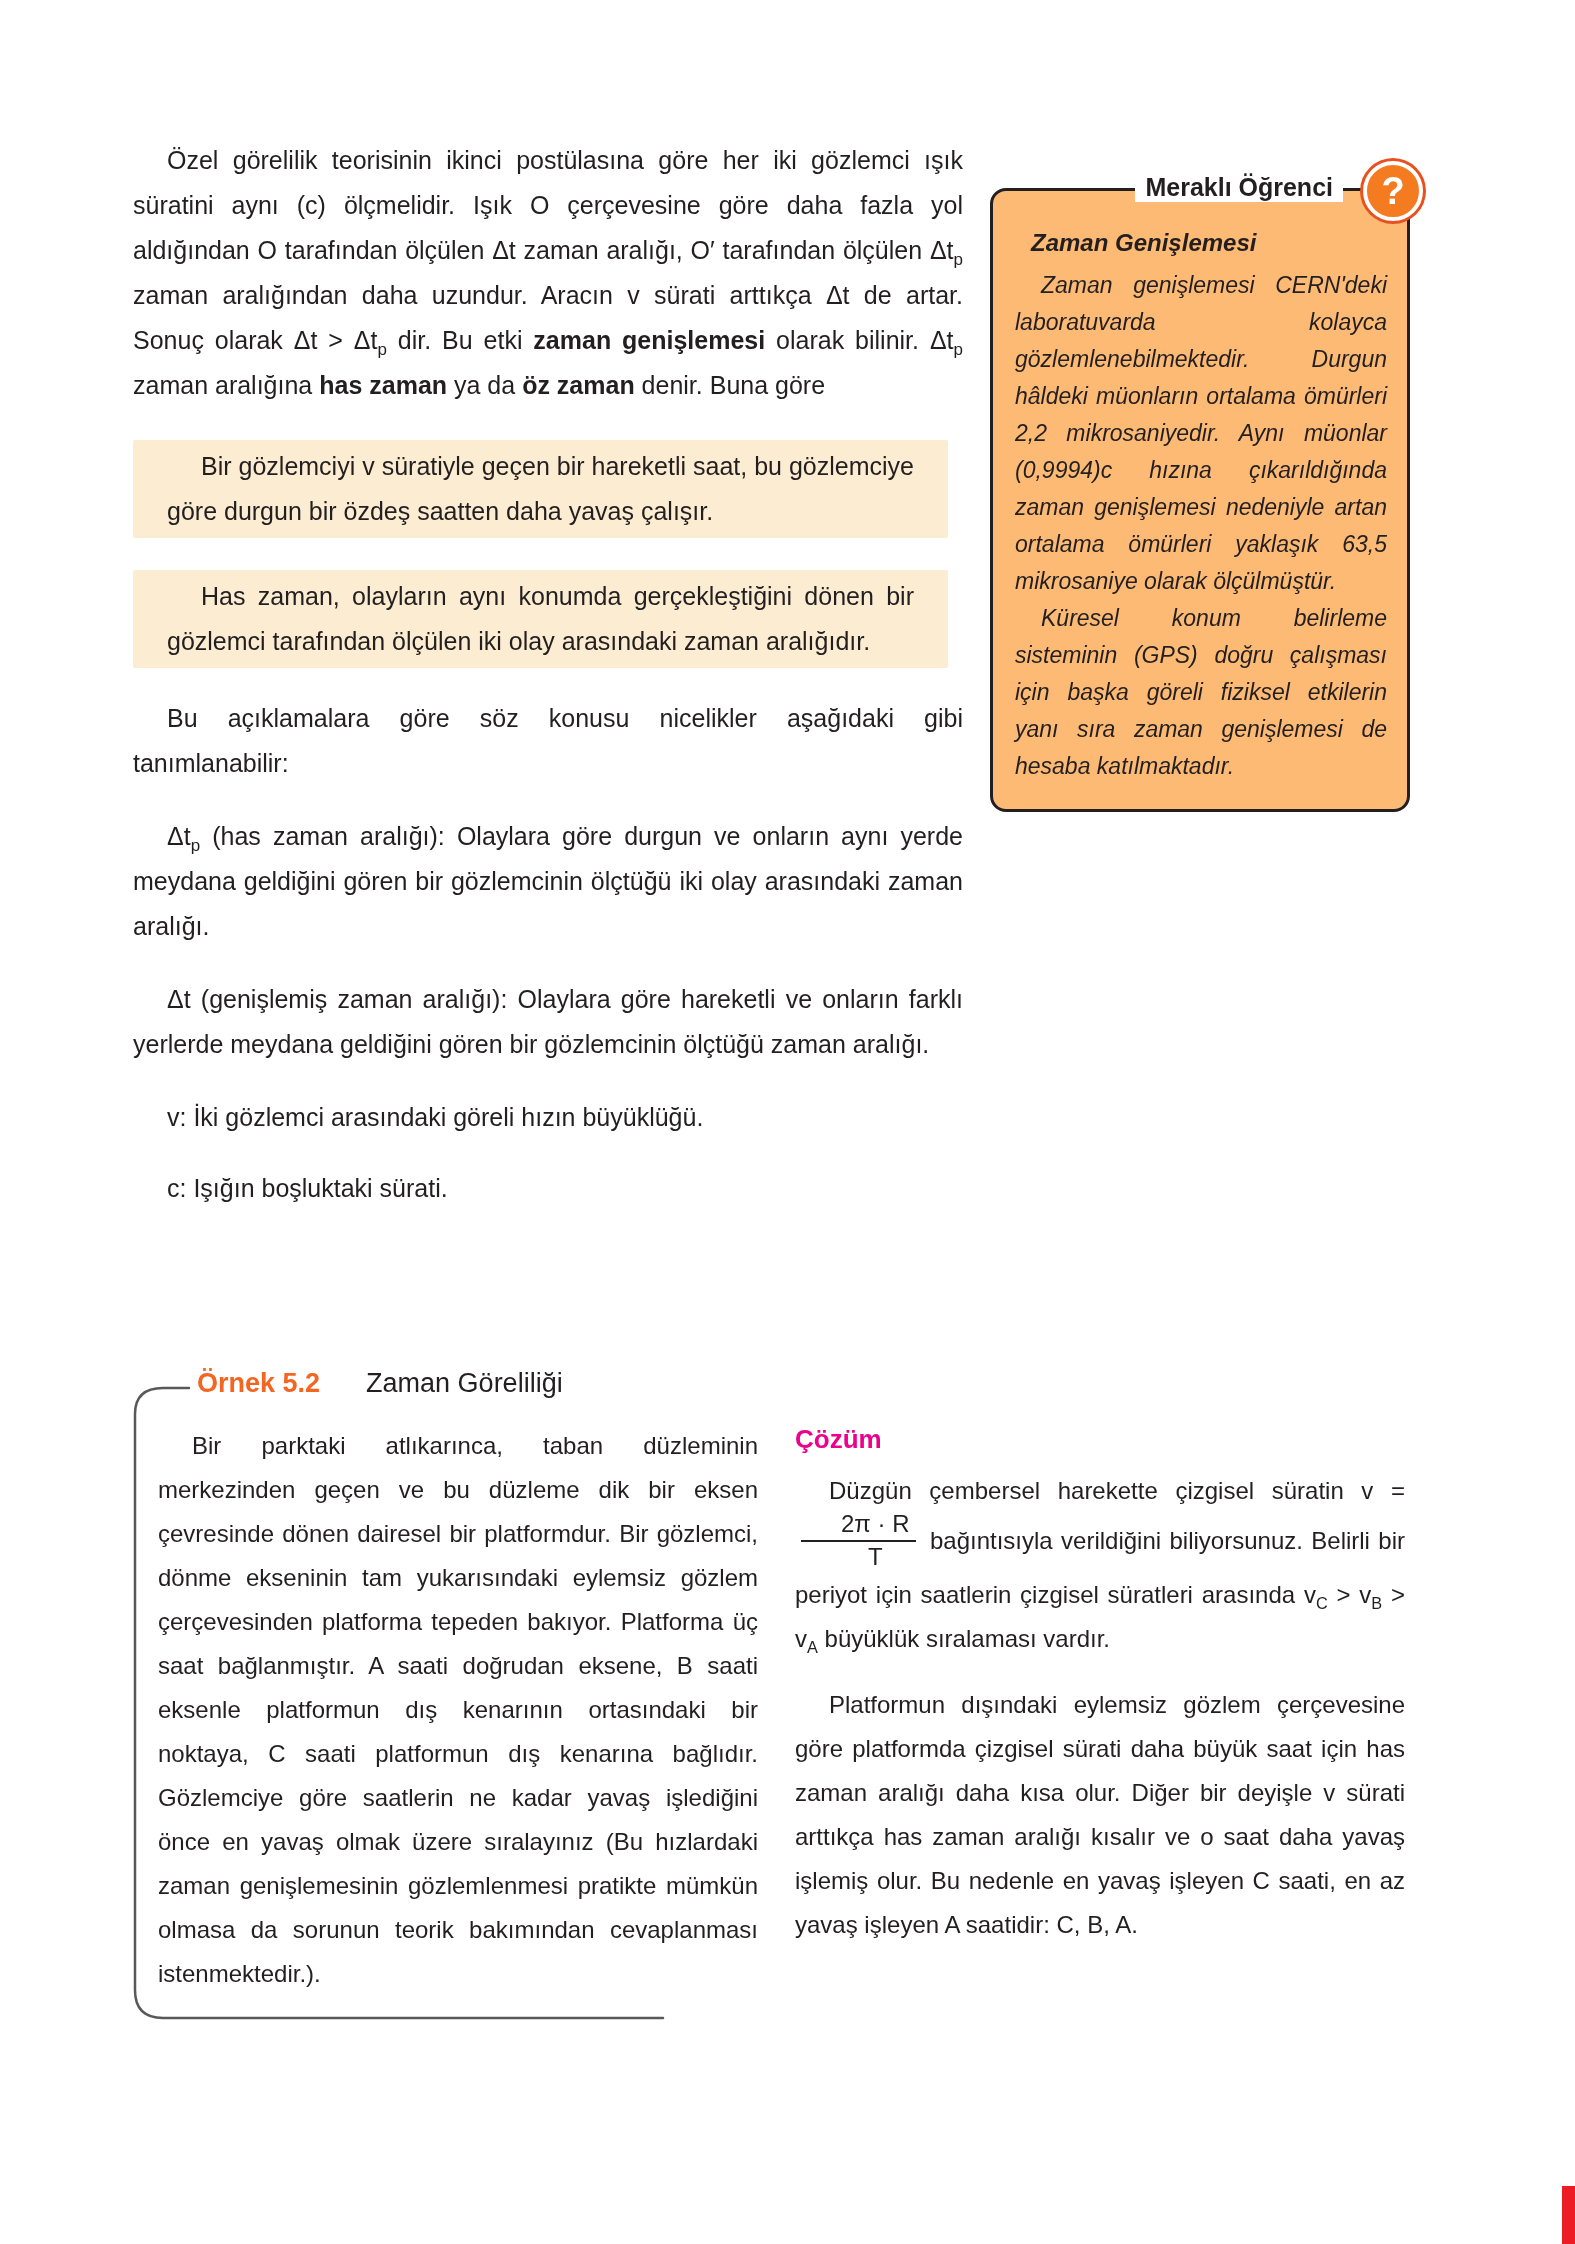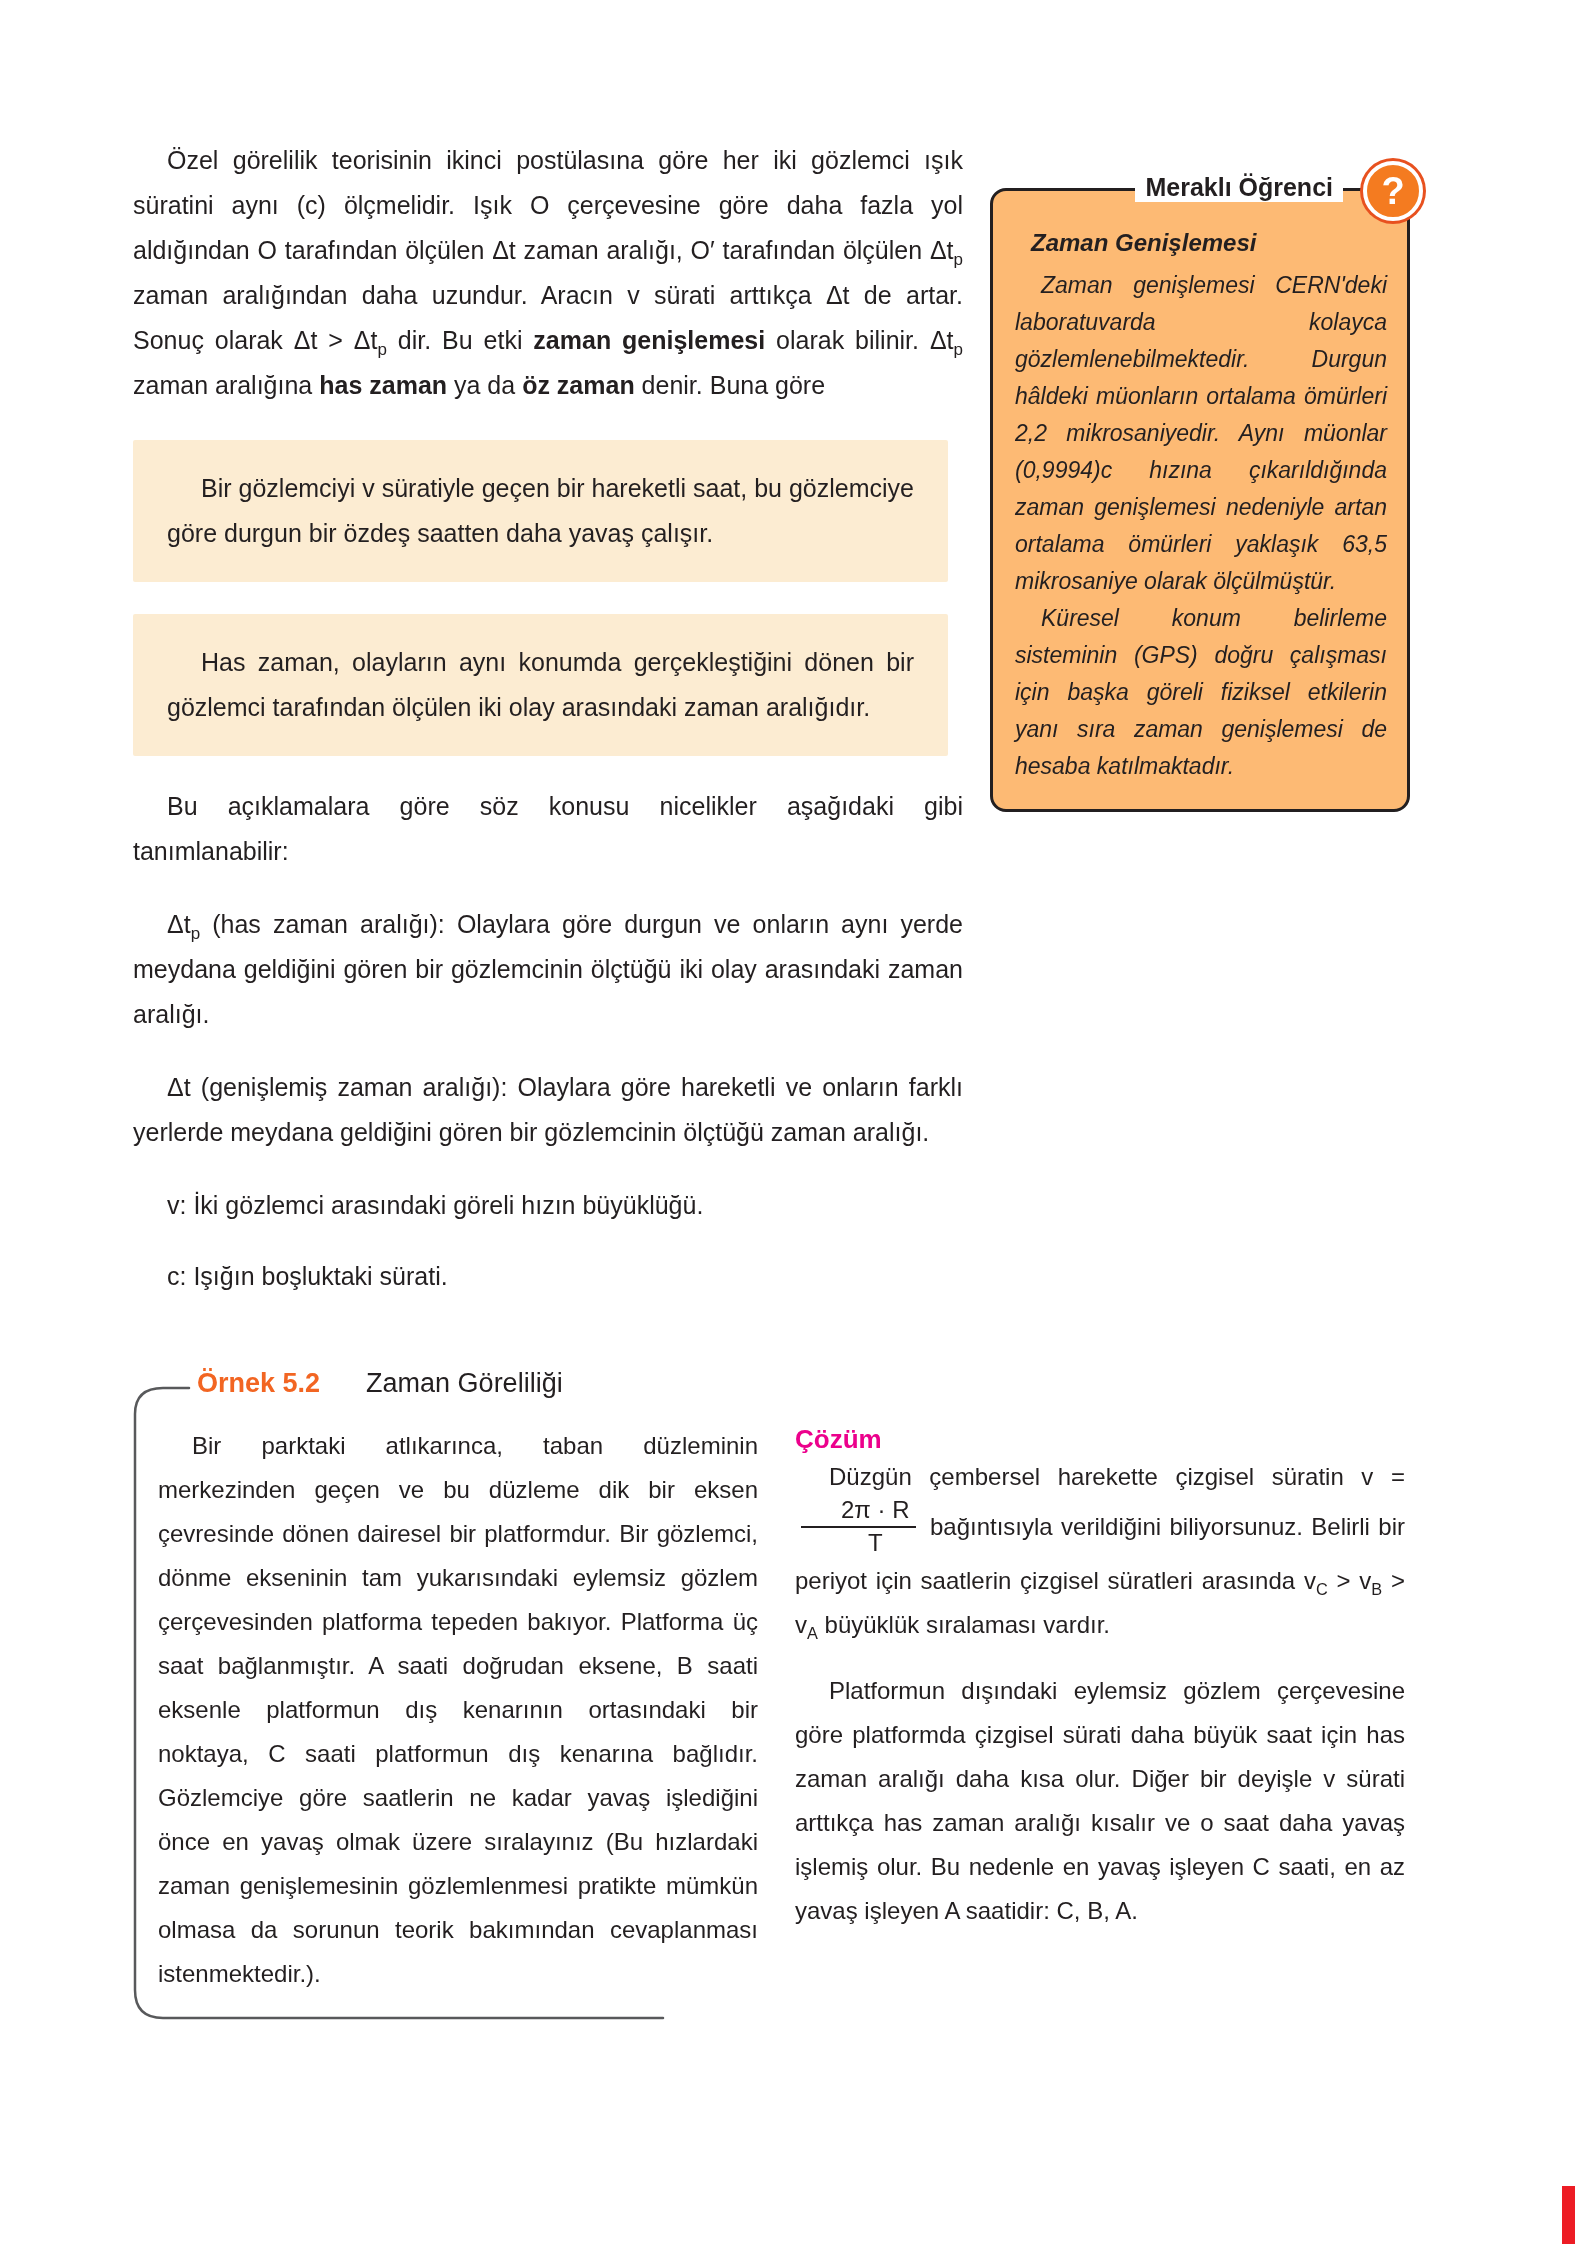--- a/index.html
+++ b/index.html
@@ -8,21 +8,21 @@
   .page{position:relative;width:1575px;height:2244px;background:#ffffff;
         font-family:"Liberation Sans",sans-serif;color:#231f20;overflow:hidden}
 
   
   .main-col{position:absolute;left:133px;top:138px;width:830px}
   .body-p{font-size:25px;line-height:45px;text-align:justify}
   .indent{text-indent:34px}
   .mt{margin-top:28px}
   .mt-sm{margin-top:26px}
 
-  .hl-box{background:#fcecd2;margin-top:32px;margin-right:15px;padding:26px 34px;border-radius:2px}
+  .hl-box{background:#fcecd2;margin-top:32px;margin-right:15px;padding:4px 34px;border-radius:2px}
 
   .b{font-weight:700}
   sub{font-size:68%;line-height:0}
 
   
   .sidebar{position:absolute;left:990px;top:188px;width:420px;
            border:3px solid #231f20;border-radius:16px;
            padding:38px 20px 24px 22px;background:#fdba74}
   .sb-title{position:absolute;top:-18px;right:64px;background:#fff;padding:0 10px;
             font-size:25px;font-weight:700;white-space:nowrap}
@@ -34,21 +34,21 @@
   .sb-p{font-size:23px;line-height:37px;font-style:italic;text-align:justify;text-indent:26px}
 
   
   .example-header{position:absolute;left:197px;top:1368px;display:flex;align-items:flex-start;gap:46px}
   .ex-label{color:#f26522;font-size:27px;font-weight:700;white-space:nowrap}
   .ex-title{font-size:27px;font-weight:400;white-space:nowrap}
   .bracket{position:absolute;left:127px;top:1376px}
   .ex-left{position:absolute;left:158px;top:1424px;width:600px}
   .ex-right{position:absolute;left:795px;top:1424px;width:610px}
   .ex-p{font-size:24px;line-height:44px;text-align:justify}
-  .sol-title{color:#ec008c;font-size:26px;font-weight:700;}
+  .sol-title{color:#ec008c;font-size:26px;font-weight:700;margin-bottom:14px}
   .sol-gap{margin-top:22px}
 
   .frac{display:inline-block;vertical-align:middle;text-align:center;line-height:1.15;
         margin:0 6px;transform:translateY(-3px)}
   .frac .num{display:block;border-bottom:2px solid #231f20;padding:0 6px 2px}
   .frac .den{display:block;padding-top:1px}
 
   .page-num{position:absolute;left:0;top:2112px;width:100%;text-align:center;font-size:26px}
   .corner-tab{position:absolute;right:0;top:2186px;width:13px;height:58px;background:#ed1c24}
 </style>

